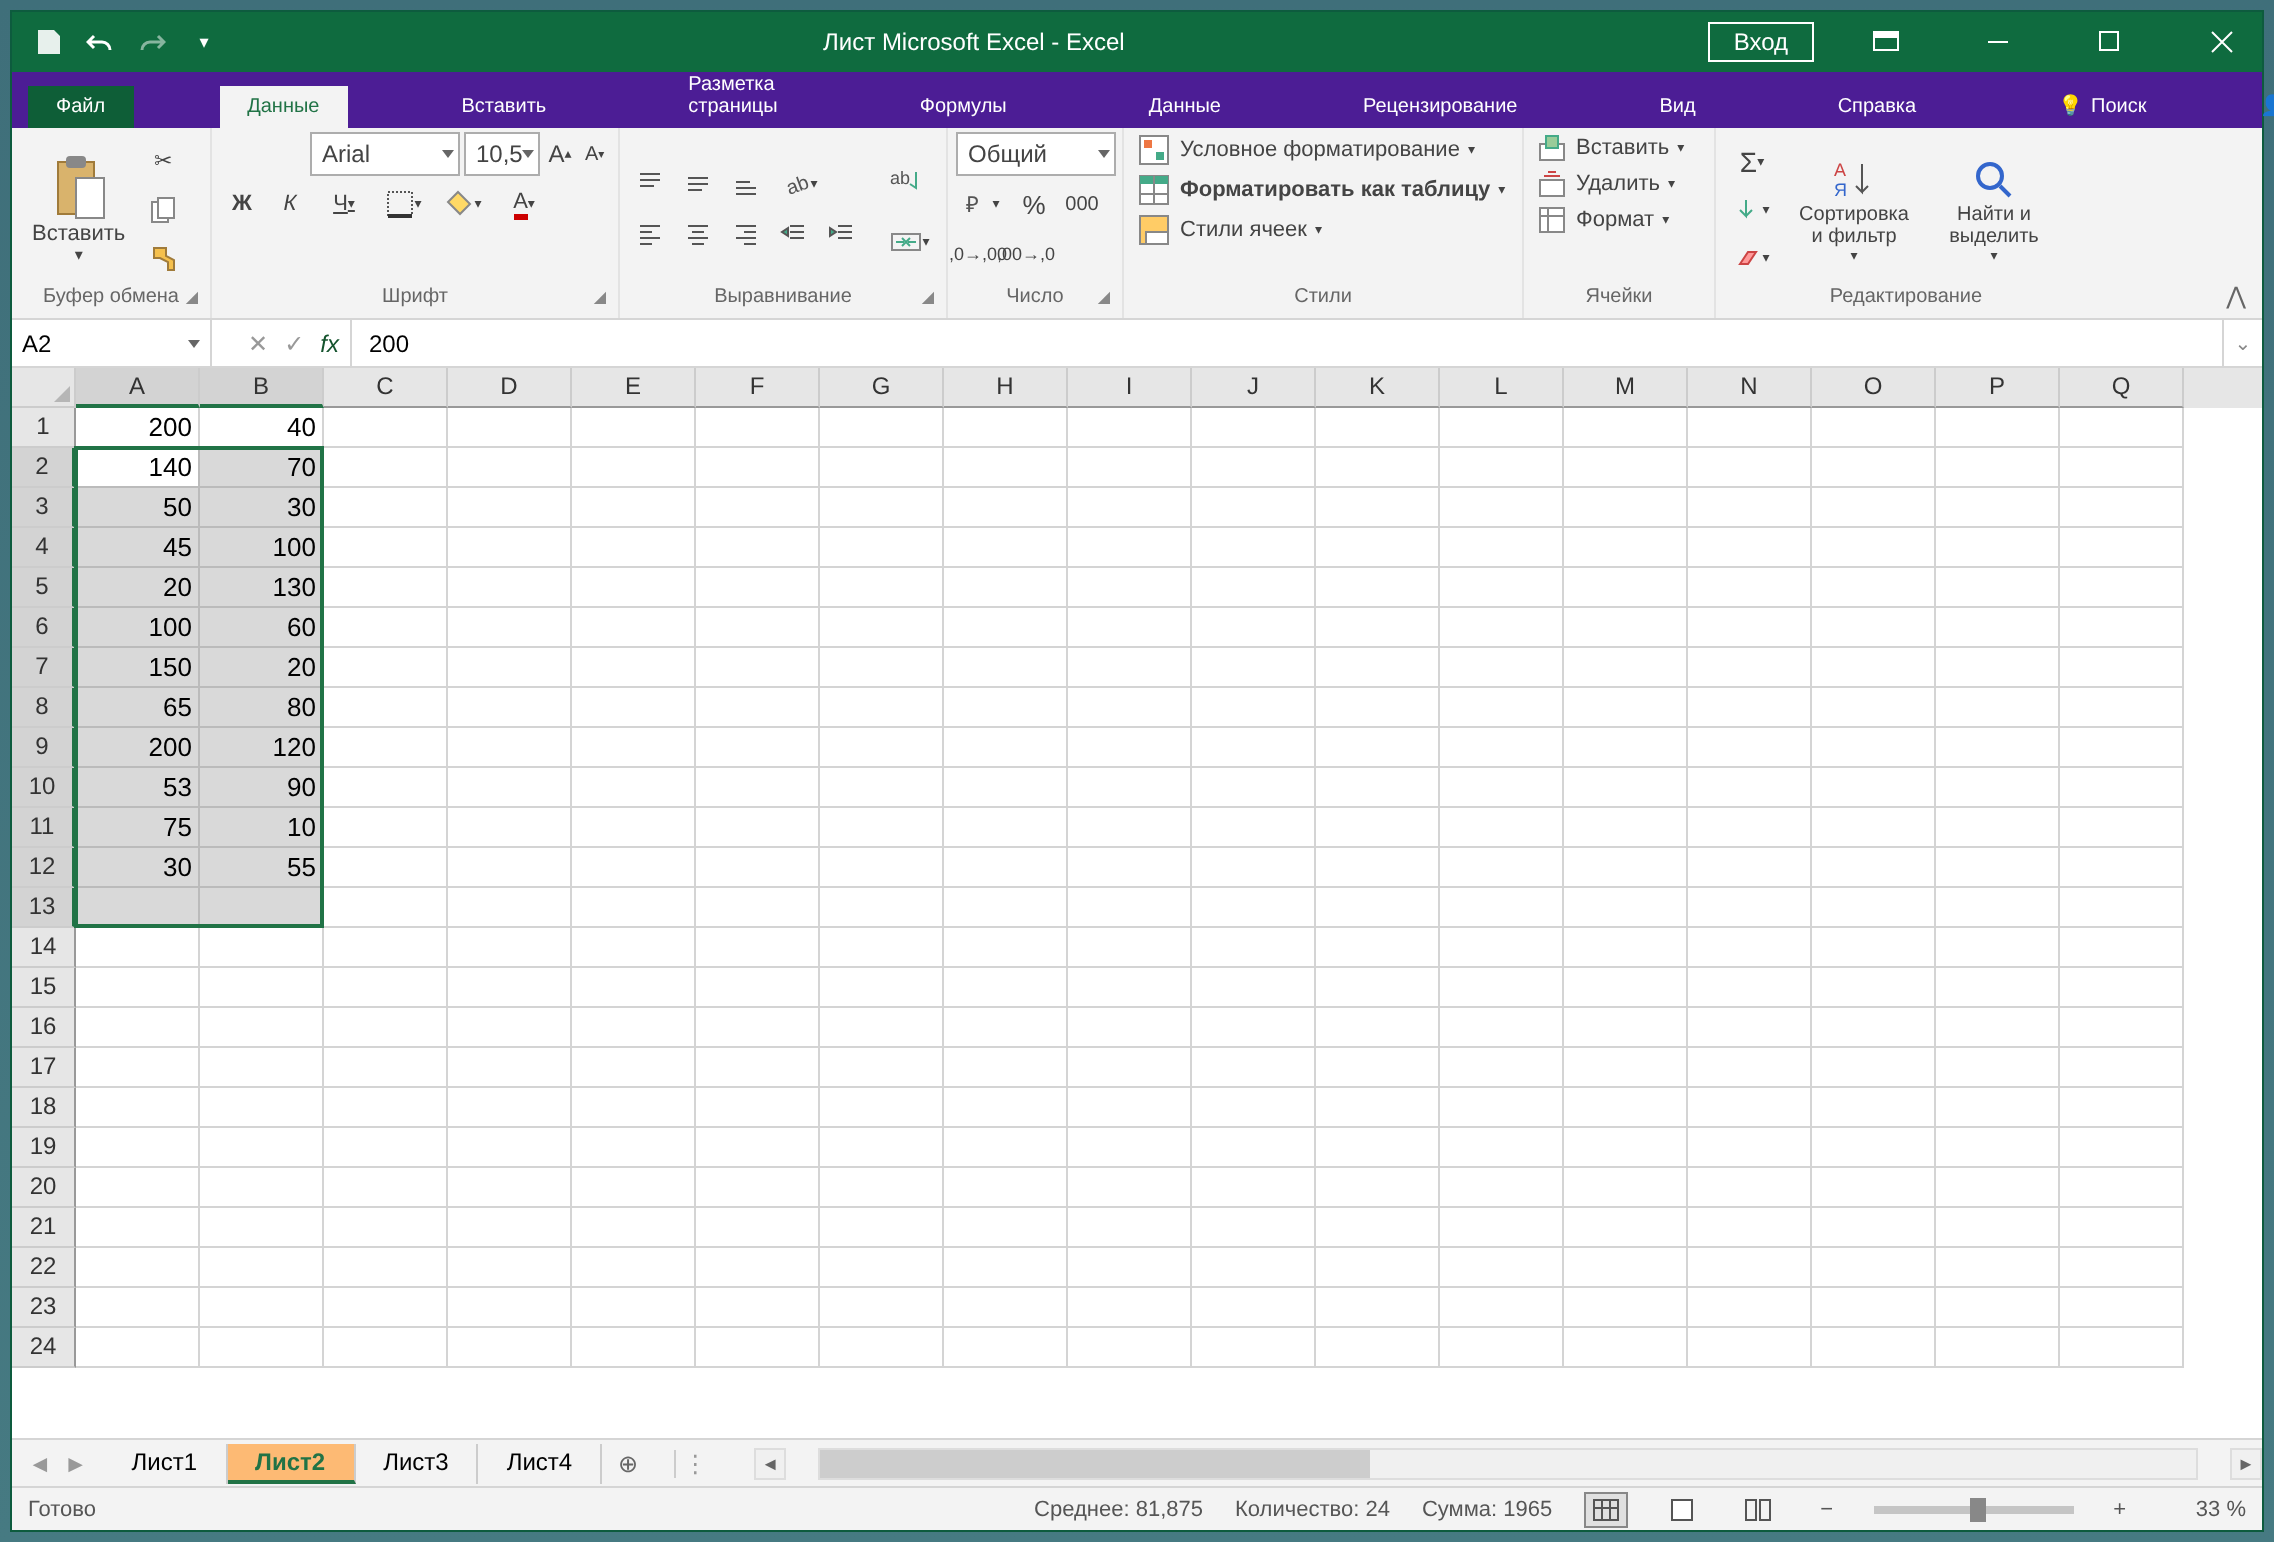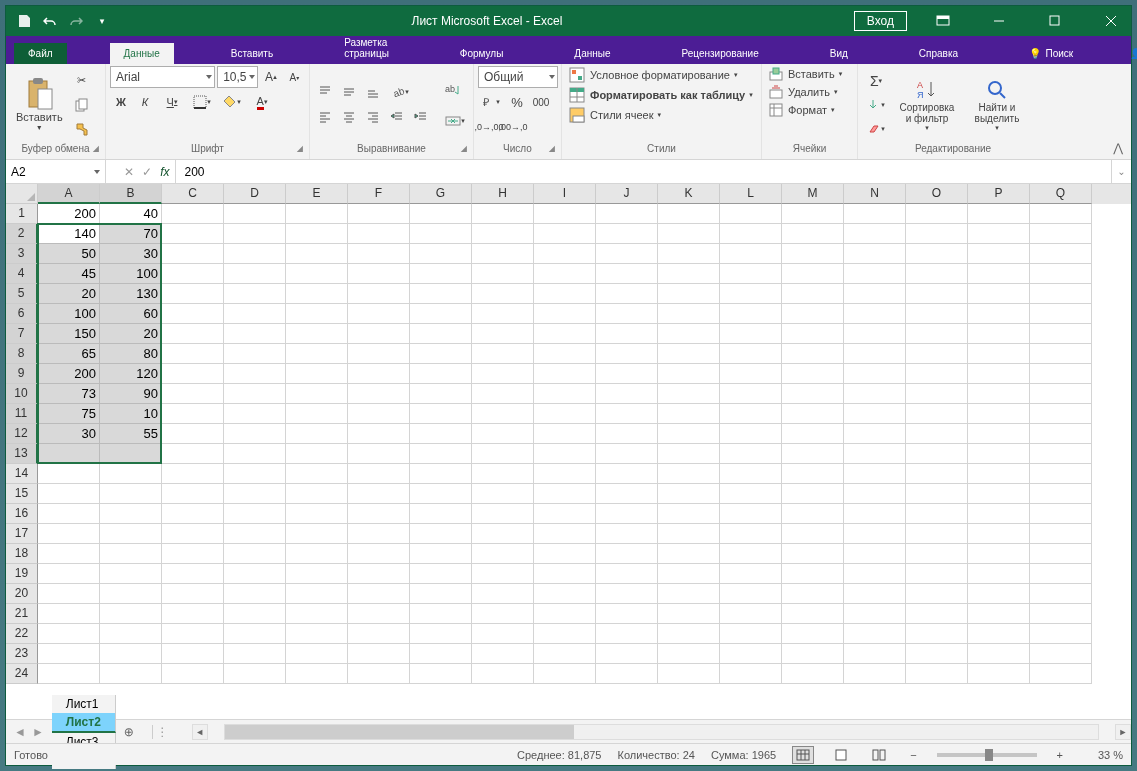--- a/index.html
+++ b/index.html
@@ -60,21 +60,21 @@
 .cell { width: 62px; border-right: 1px solid #d4d4d4; border-bottom: 1px solid #d4d4d4; font-size: 13px; padding: 0 3px; text-align: right; line-height: 19px; color:#000; font-family: Arial;}
 .cell.sel { background: #d9d9d9; border-right:1px solid #bbb; border-bottom:1px solid #bbb;}
 .sel-border { position: absolute; border: 2px solid #217346; pointer-events: none; }
 .active-cell { background: #fff !important; }
 .grid-wrap { position: relative; flex:1; overflow:hidden;}
 
 
 .sheet-bar { height: 24px; border-top: 1px solid #d5d5d5; display: flex; align-items: center; font-size: 12px; background:#f3f3f3;}
 .sheet-nav { display:flex; padding:0 8px; gap:6px; color:#999;}
 .sheet-tab { padding: 2px 14px; border-right: 1px solid #ccc; background: #f3f3f3; cursor: pointer; }
-.sheet-tab.active { background: #7dd3fc; border-bottom: 2px solid #217346; color: #217346; font-weight: bold; }
+.sheet-tab.active { background: #fdba74; border-bottom: 2px solid #217346; color: #217346; font-weight: bold; }
 .new-sheet { width: 26px; text-align: center; color: #666; cursor: pointer; }
 .hscroll { flex: 1; margin-left: 20px; display:flex; align-items:center;}
 .hscroll-track { flex:1; height:16px; background:#f0f0f0; border:1px solid #ddd; position:relative; margin:0 16px;}
 .hscroll-thumb { position:absolute; left:0; width:40%; height:100%; background:#cdcdcd;}
 .hscroll-btn { width:16px; height:16px; background:#f0f0f0; border:1px solid #ddd; display:flex;align-items:center;justify-content:center; font-size:9px; color:#666;}
 
 
 .status { height: 22px; background: #f3f3f3; border-top: 1px solid #d5d5d5; display: flex; align-items: center; font-size: 11px; color: #555; padding: 0 8px; gap: 16px; }
 .status .spacer { flex: 1; }
 .view-btn { width: 22px; height: 18px; display: flex; align-items: center; justify-content: center; cursor: pointer; border:1px solid transparent;}
@@ -183,21 +183,21 @@
               </svg>
             </div>
         </div>
       </div>
       <div class="group-label"><span>Буфер обмена</span><span class="dlg">◢</span></div>
     </div>
 
     <div class="group" style="width:204px;">
       <div class="group-content vcol" style="align-items:flex-start; gap:3px; width:100%;">
         <div class="hrow" style="width:100%;">
-          <div class="combo" style="width:108px;">
+          <div class="combo" style="width:108px;margin-left:45px;">
               <span>Arial</span>
               <span class="arr"></span>
             </div>
           <div class="combo" style="width:42px;">
               <span>10,5</span>
               <span class="arr"></span>
             </div>
           <div class="btn-sm" style="font-size:12px;">A<sup style="font-size:7px;">▴</sup></div>
           <div class="btn-sm" style="font-size:10px;">A<sup style="font-size:6px;">▾</sup></div>
         </div>
@@ -689,21 +689,21 @@
             <div class="cell"></div>
             <div class="cell"></div>
             <div class="cell"></div>
             <div class="cell"></div>
             <div class="cell"></div>
             <div class="cell"></div>
             <div class="cell"></div>
           </div>
           <div class="row">
             <div class="row-h sel">10</div>
-            <div class="cell sel">73</div>
+            <div class="cell sel">53</div>
             <div class="cell sel">90</div>
             <div class="cell"></div>
             <div class="cell"></div>
             <div class="cell"></div>
             <div class="cell"></div>
             <div class="cell"></div>
             <div class="cell"></div>
             <div class="cell"></div>
             <div class="cell"></div>
             <div class="cell"></div>
@@ -997,21 +997,21 @@
         </div>
       <div class="sel-border" id="sel-border" style="left: 31px; top: 39px; width: 125px; height: 241px;"></div>
     </div>
   </div>
 
   <div class="sheet-bar">
     <div class="sheet-nav">
       <span style="cursor:pointer;">◄</span>
       <span style="cursor:pointer;">►</span>
     </div>
-    <div id="sheet-tabs" style="display:flex;flex-direction:column;">
+    <div id="sheet-tabs" style="display:flex;">
         <div class="sheet-tab">Лист1</div>
         <div class="sheet-tab active">Лист2</div>
         <div class="sheet-tab">Лист3</div>
         <div class="sheet-tab">Лист4</div>
       </div>
     <div class="new-sheet">⊕</div>
     <div style="width:20px; border-left:1px solid #ccc; margin-left:10px; text-align:center; color:#999;">⋮</div>
     <div class="hscroll">
       <div class="hscroll-btn">◄</div>
       <div class="hscroll-track">

